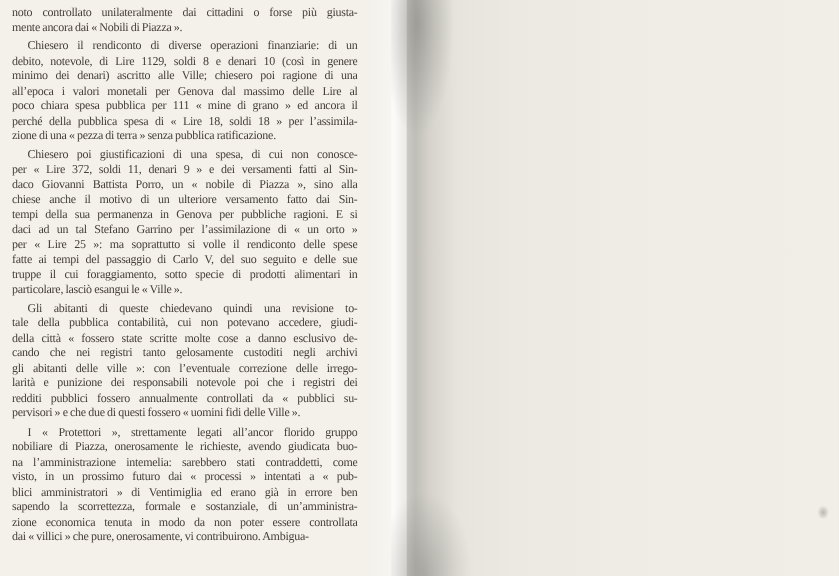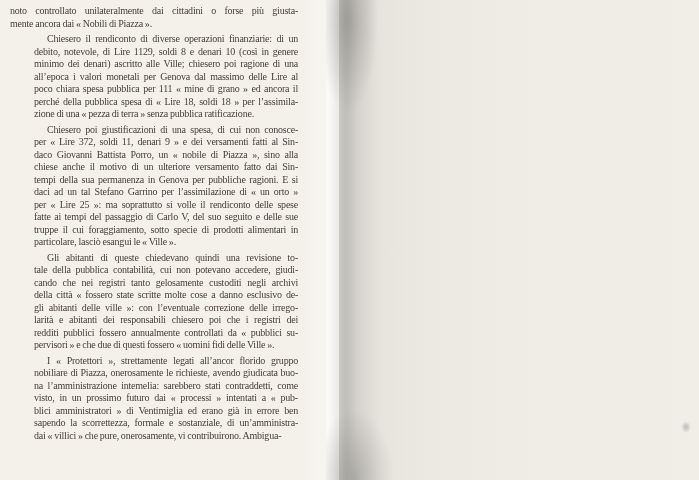--- a/index.html
+++ b/index.html
@@ -29,21 +29,21 @@
     background:radial-gradient(rgba(120,118,112,.45),rgba(120,118,112,0) 70%);
   }
   .col{
     position:absolute;top:5px;
     color:#453f38;
     font-size:10px;
     letter-spacing:-0.22px;
     word-spacing:-0.35px;
   }
   .col.leftcol{left:10px;width:288px;}
-  .para + .para{margin-top:3px;margin-left:24px;}
+  .para + .para{margin-top:3px;}
   .para.indent .line:first-child{text-indent:13px;}
   .line{
     height:12.5px;line-height:12.5px;overflow:hidden;
     text-align:justify;
   }
   .line::after{content:"";display:inline-block;width:100%;height:0;vertical-align:top;}
   .line.last::after{content:none;}
 </style>
 </head>
 <body>
@@ -71,34 +71,35 @@
         <div class="line">tempi della sua permanenza in Genova per pubbliche ragioni. E si</div>
         <div class="line">daci ad un tal Stefano Garrino per l’assimilazione di « un orto »</div>
         <div class="line">per « Lire 25 »: ma soprattutto si volle il rendiconto delle spese</div>
         <div class="line">fatte ai tempi del passaggio di Carlo V, del suo seguito e delle sue</div>
         <div class="line">truppe il cui foraggiamento, sotto specie di prodotti alimentari in</div>
         <div class="line last">particolare, lasciò esangui le « Ville ».</div>
       </div>
       <div class="para indent">
         <div class="line">Gli abitanti di queste chiedevano quindi una revisione to-</div>
         <div class="line">tale della pubblica contabilità, cui non potevano accedere, giudi-</div>
+        <div class="line">della città « fossero state scritte molte cose a danno esclusivo de-</div>
         <div class="line">cando che nei registri tanto gelosamente custoditi negli archivi</div>
-        <div class="line">della città « fossero state scritte molte cose a danno esclusivo de-</div>
         <div class="line">gli abitanti delle ville »: con l’eventuale correzione delle irrego-</div>
-        <div class="line">larità e abitanti dei responsabili chiesero poi che i registri dei</div>
+        <div class="line">larità e punizione dei responsabili notevole poi che i registri dei</div>
         <div class="line">redditi pubblici fossero annualmente controllati da « pubblici su-</div>
         <div class="line last">pervisori » e che due di questi fossero « uomini fidi delle Ville ».</div>
       </div>
       <div class="para indent">
         <div class="line">I « Protettori », strettamente legati all’ancor florido gruppo</div>
         <div class="line">nobiliare di Piazza, onerosamente le richieste, avendo giudicata buo-</div>
         <div class="line">na l’amministrazione intemelia: sarebbero stati contraddetti, come</div>
         <div class="line">visto, in un prossimo futuro dai « processi » intentati a « pub-</div>
         <div class="line">blici amministratori » di Ventimiglia ed erano già in errore ben</div>
         <div class="line">sapendo la scorrettezza, formale e sostanziale, di un’amministra-</div>
+        <div class="line">zione economica tenuta in modo da non poter essere controllata</div>
         <div class="line last">dai « villici » che pure, onerosamente, vi contribuirono. Ambigua-</div>
       </div>
     </div>
 </div>
 
 <div class="page right">
   
 </div>
 
 <div class="gutter"></div>

